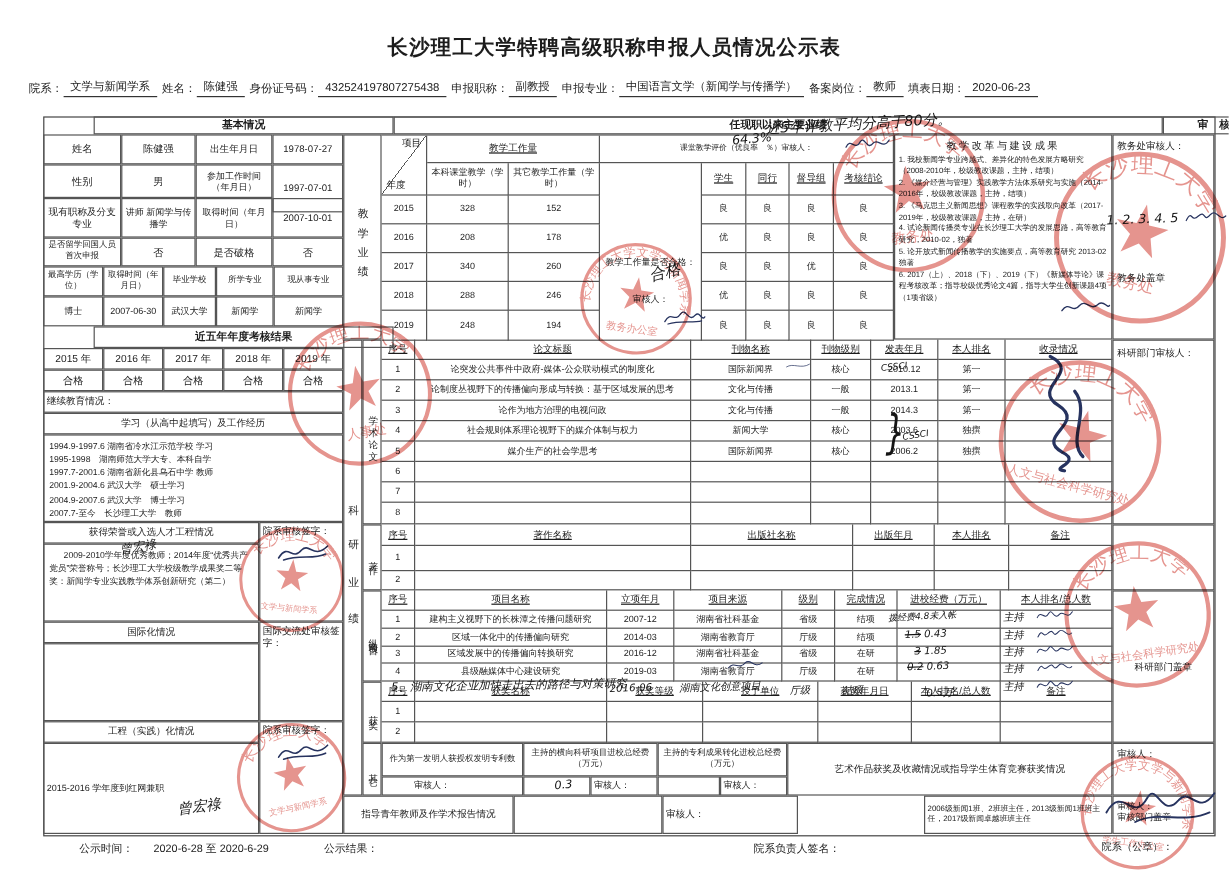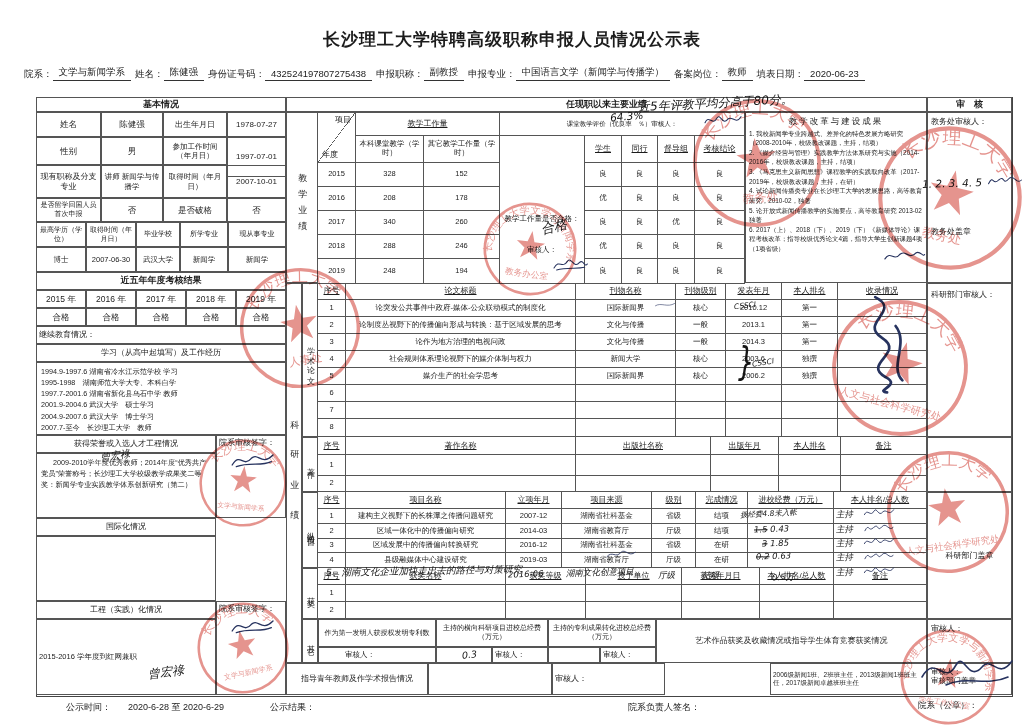--- a/index.html
+++ b/index.html
@@ -8,21 +8,21 @@
   .abs{position:absolute;}
   #title{left:0;top:28px;width:1024px;text-align:center;font-size:17px;font-weight:bold;letter-spacing:1px;}
   #infoline{left:20px;top:66px;width:990px;display:flex;justify-content:flex-start;align-items:flex-end;font-size:9.5px;white-space:nowrap;}
   #infoline .lbl{margin-left:4px;}
   #infoline .val{border-bottom:1px solid #333;padding:0 6px 1px 6px;text-align:center;}
   #frame{left:36px;top:97px;width:975px;height:598px;border:1.5px solid #444;pointer-events:none;}
   .cell{position:absolute;border:1px solid #555;box-sizing:border-box;display:flex;align-items:center;
         justify-content:center;text-align:center;font-size:8.5px;line-height:1.25;padding:0 2px;overflow:hidden;}
   .left{justify-content:flex-start;text-align:left;}
   .topal{align-items:flex-start;padding-top:2px;}
-  .bold{font-weight:bold;}
+  .bold{font-weight:bold;margin-left:42px;}
   .f7{font-size:7px;}.f75{font-size:7.5px;}.f8{font-size:8px;}.f9{font-size:9px;}
   .vert{writing-mode:vertical-rl;text-orientation:upright;}
   .lines{display:block;text-align:left;line-height:1.55;padding:3px 4px;font-size:7.2px;}
   .tbl{position:absolute;display:grid;box-sizing:border-box;}
   .tbl > div{border-right:1px solid #555;border-bottom:1px solid #555;display:flex;align-items:center;
         justify-content:center;text-align:center;font-size:7.5px;line-height:1.15;overflow:hidden;padding:0 1px;box-sizing:border-box;}
   .tbl > div.gh{font-size:8px;text-decoration:underline;}
   #teach{border-top:1px solid #555;}
   .diag{position:relative;background:linear-gradient(to bottom right,transparent 49.5%,#555 49.5%,#555 50.6%,transparent 50.6%);}
   .diag span{position:absolute;font-size:8px;}
@@ -129,20 +129,21 @@
       <div>2004.9-2007.6 武汉大学　博士学习</div>
       <div>2007.7-至今　长沙理工大学　教师</div>
     </div>
 
   <div class="cell f8" style="left:36px;top:435px;width:180px;height:18px">获得荣誉或入选人才工程情况</div>
   <div class="cell lines" style="left:36px;top:453px;width:180px;height:65px;text-indent:12px;display:block">2009-2010学年度优秀教师；2014年度“优秀共产党员”荣誉称号；长沙理工大学校级教学成果奖二等奖：新闻学专业实践教学体系创新研究（第二）</div>
   <div class="cell left topal f8" style="left:216px;top:435px;width:70px;height:83px">院系审核签字：</div>
 
   <div class="cell f8" style="left:36px;top:518px;width:180px;height:18px">国际化情况</div>
   <div class="cell" style="left:36px;top:536px;width:180px;height:65px"></div>
+  <div class="cell left topal f8" style="left:216px;top:518px;width:70px;height:83px">国际交流处审核签字：</div>
 
   <div class="cell f8" style="left:36px;top:601px;width:180px;height:18px">工程（实践）化情况</div>
   <div class="cell left f75" style="left:36px;top:619px;width:180px;height:76px">2015-2016 学年度到红网兼职</div>
   <div class="cell left topal f8" style="left:216px;top:601px;width:70px;height:94px">院系审核签字：</div>
 
   <div class="cell vert f9" style="left:286px;top:112px;width:32px;height:171px;letter-spacing:16px">教学业绩</div>
   <div class="cell vert f9" style="left:286px;top:283px;width:16px;height:380px;letter-spacing:30px">科研业绩</div>
   <div class="cell vert f8" style="left:302px;top:283px;width:16px;height:154px;letter-spacing:10px">学术论文</div>
   <div class="cell vert f8" style="left:302px;top:437px;width:16px;height:55px;letter-spacing:4px">著作</div>
   <div class="cell vert f8" style="left:302px;top:492px;width:16px;height:76px;letter-spacing:2px">纵向项目</div>

